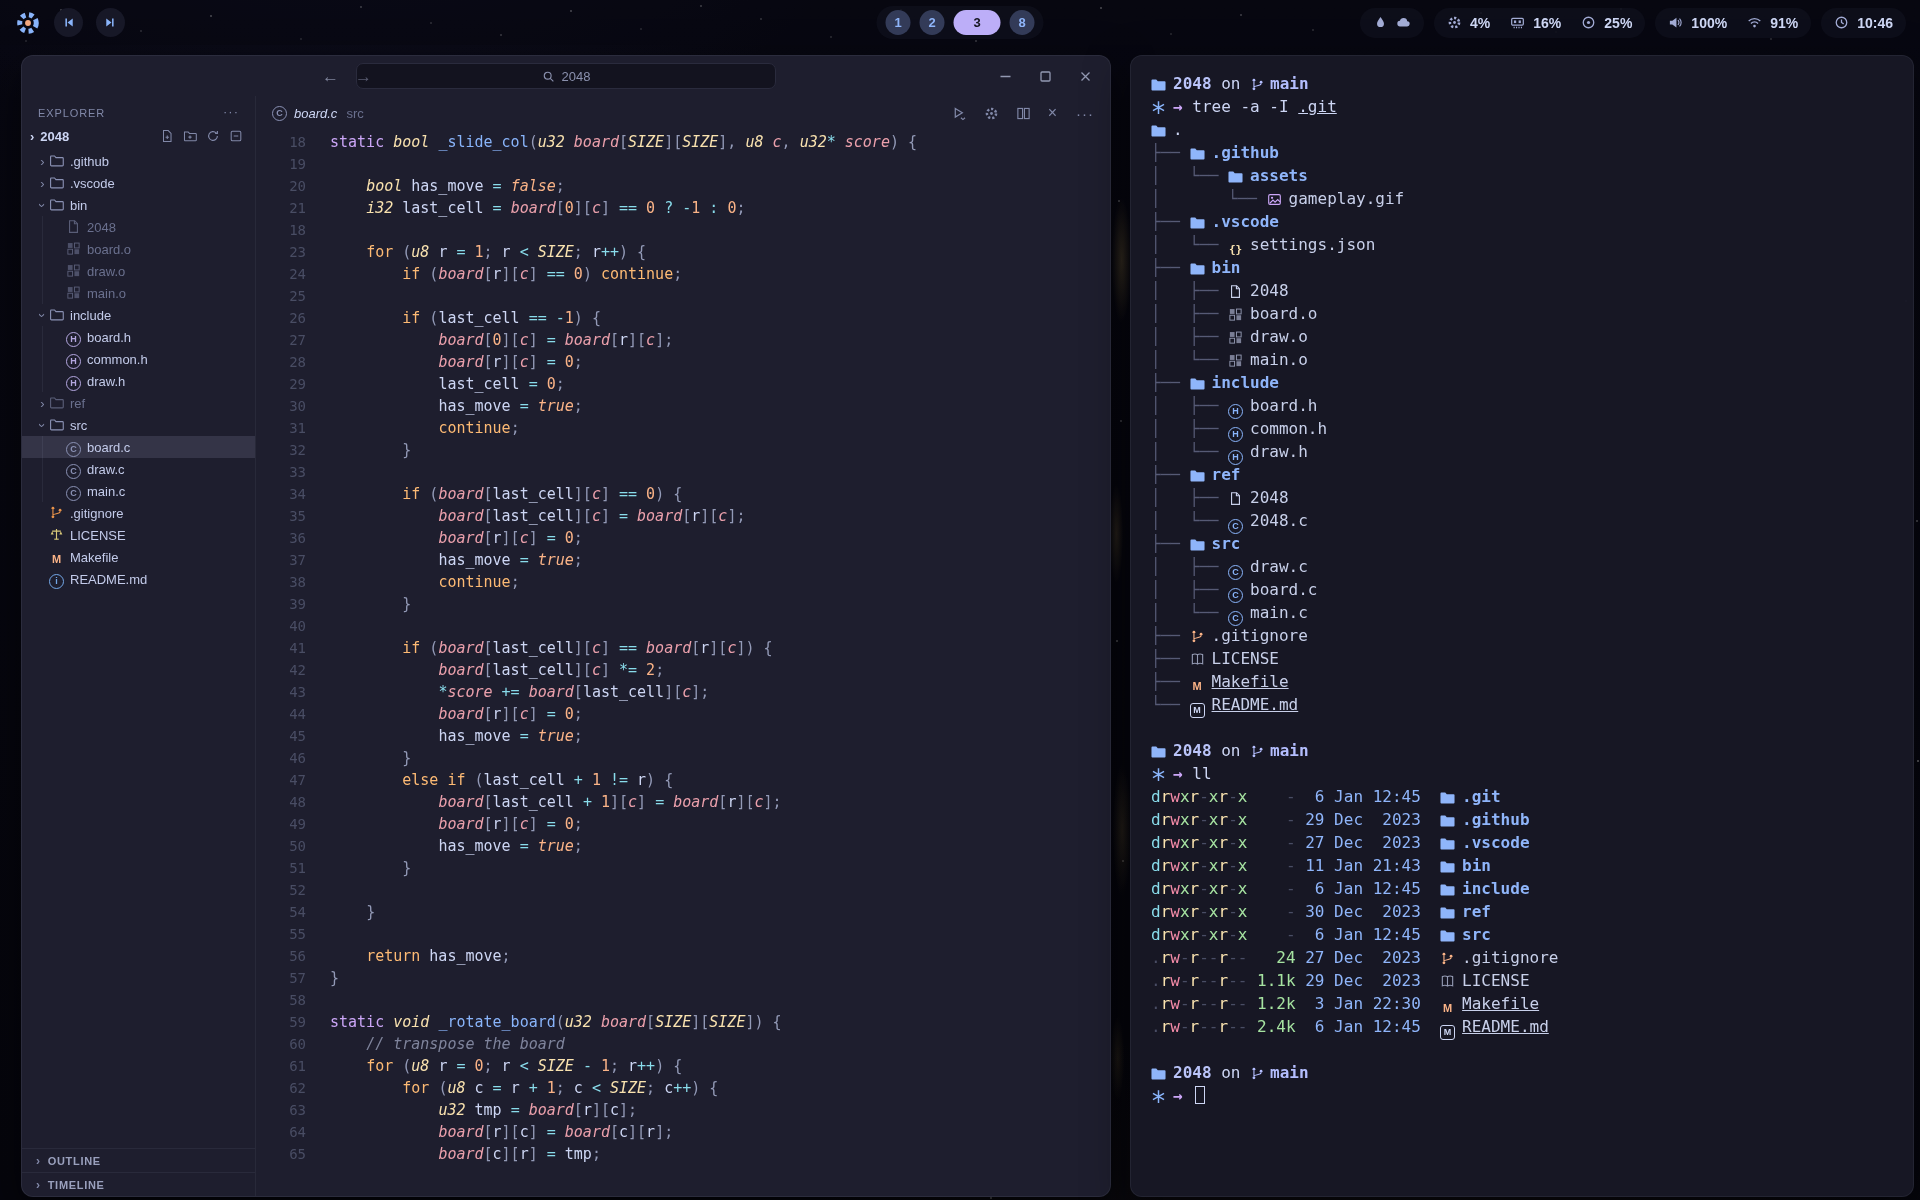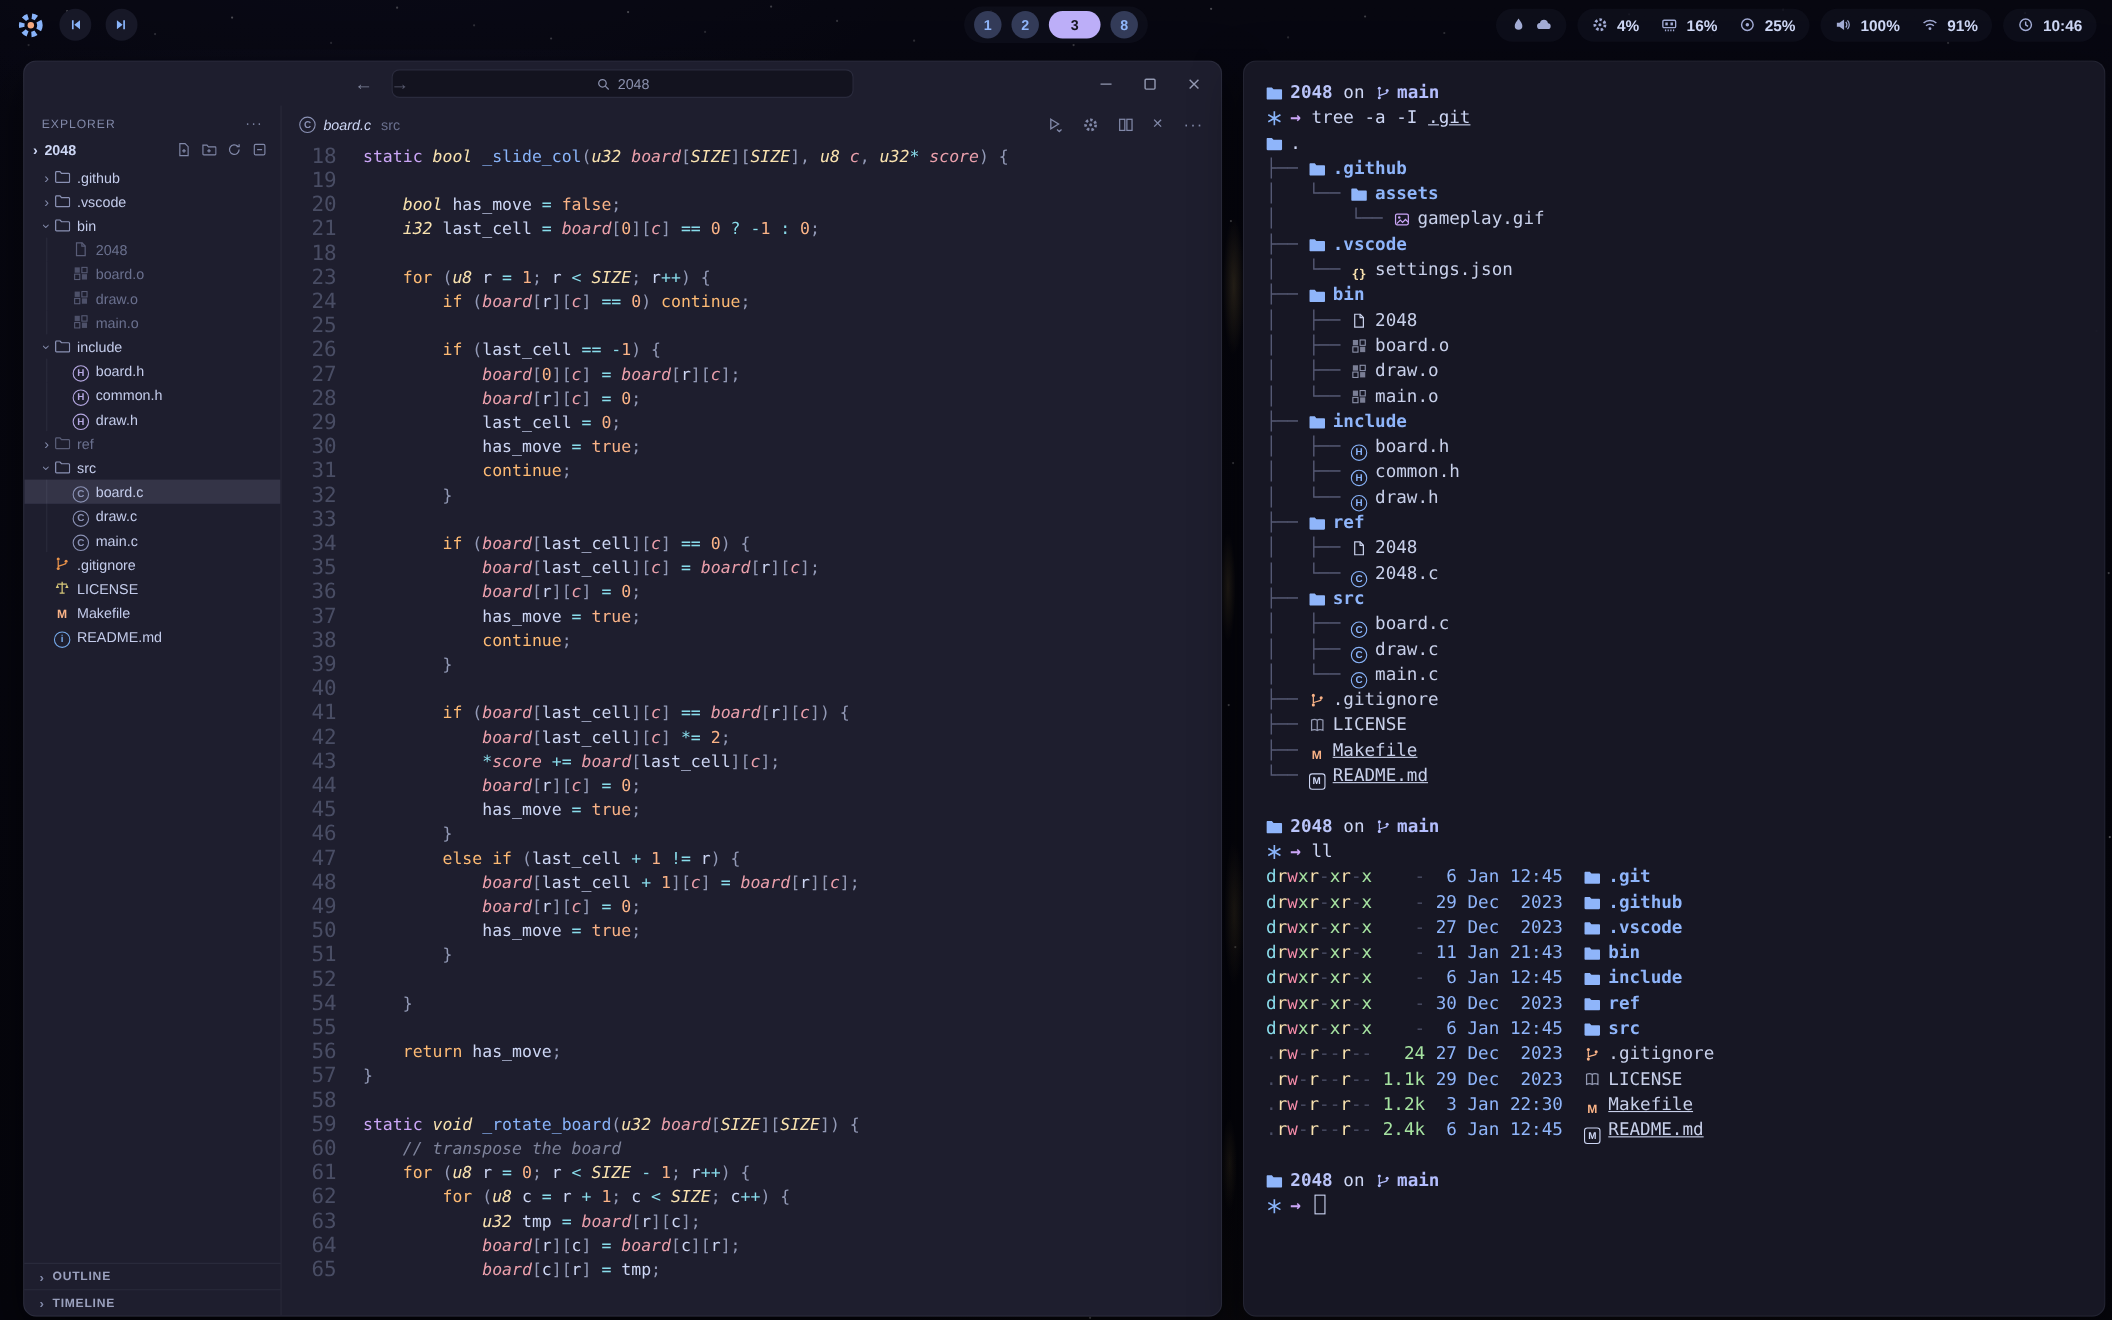--- a/index.html
+++ b/index.html
@@ -84,28 +84,28 @@
   .editor{flex:1;display:flex;flex-direction:column;min-width:0}
   .tabbar{height:34px;display:flex;align-items:center;padding:0 16px;flex:0 0 auto}
   .tab-title{display:flex;align-items:center;font-size:13px;color:#cdd6f4;font-style:italic}
   .tab-path{color:#6a708e;margin-left:9px;font-style:normal}
   .tab-actions{margin-left:auto;display:flex;align-items:center;gap:17px;color:#8188a8}
   .tab-actions svg{width:15px;height:15px}
   .tab-actions .xmark{font-size:16px;line-height:1}
   .tab-actions .more{font-size:15px;letter-spacing:1px;margin-left:2px}
   .codewrap{flex:1;overflow:hidden;font-family:"DejaVu Sans Mono",monospace;font-size:15px;line-height:22px;padding-top:1px}
   .crow{display:flex;height:22px;white-space:pre}
-  .lnum{width:74px;text-align:right;padding-right:24px;color:#494d64;flex:0 0 auto;font-size:19px}
+  .lnum{width:74px;text-align:right;padding-right:24px;color:#494d64;flex:0 0 auto;font-size:14px}
   .ctext{white-space:pre}
   .tk-k{color:#fdba74}.tk-ki{color:#cba6f7;}
   .tk-t{color:#f9e2af;font-style:italic}.tk-m{color:#f9e2af;font-style:italic}
   .tk-f{color:#89b4fa}.tk-p{color:#eba0ac;font-style:italic}
   .tk-v{color:#cdd6f4}.tk-n{color:#fab387}.tk-o{color:#89dceb}
   .tk-u{color:#939ab7}.tk-c{color:#7f849c;font-style:italic}
-  .tk-b{color:#fab387;}.tk-w{color:#cdd6f4}
+  .tk-b{color:#fab387;font-style:italic}.tk-w{color:#cdd6f4}
   
   .term{position:absolute;left:1130px;top:55px;width:784px;height:1142px;background:rgba(24,24,37,.97);border-radius:12px;
     border:1px solid rgba(205,214,244,.07);box-shadow:0 16px 44px rgba(0,0,0,.5);padding:16px 20px;
     font-family:"DejaVu Sans Mono",monospace;font-size:16px;line-height:23px;color:#cdd6f4;overflow:hidden}
   .tl{white-space:pre;height:23px}
   .pdir{color:#bac4f9;font-weight:700}
   .pon{color:#cdd6f4}
   .pbr{color:#b4befe;font-weight:700}
   .parrow{color:#cba6f7;font-weight:700}
   .cmd{color:#cdd6f4}
@@ -580,22 +580,22 @@
         <path fill="currentColor" d="M1.5 2.6h4.1l1.6 1.8h7.3c.6 0 1 .4 1 1v8c0 .6-.4 1-1 1h-13c-.6 0-1-.4-1-1V3.6c0-.6.4-1 1-1z"></path>
       </svg><span class="tdir">ref</span></div>
     <div class="tl"><span class="tpre">│   ├── </span><svg class="svgi ic-file" viewBox="0 0 16 16">
         <path fill="none" stroke="currentColor" stroke-width="1.2" d="M3.8 1.8h5.4l3 3.2v9.2H3.8z"></path>
         <path fill="none" stroke="currentColor" stroke-width="1.2" d="M9 1.8V5h3.2"></path>
       </svg><span class="tfile">2048</span></div>
     <div class="tl"><span class="tpre">│   └── </span><span class="gly circle ic-cfile">C</span><span class="tfile">2048.c</span></div>
     <div class="tl"><span class="tpre">├── </span><svg class="svgi ic-folder" viewBox="0 0 16 16">
         <path fill="currentColor" d="M1.5 2.6h4.1l1.6 1.8h7.3c.6 0 1 .4 1 1v8c0 .6-.4 1-1 1h-13c-.6 0-1-.4-1-1V3.6c0-.6.4-1 1-1z"></path>
       </svg><span class="tdir">src</span></div>
+    <div class="tl"><span class="tpre">│   ├── </span><span class="gly circle ic-cfile">C</span><span class="tfile">draw.c</span></div>
     <div class="tl"><span class="tpre">│   ├── </span><span class="gly circle ic-cfile">C</span><span class="tfile">board.c</span></div>
-    <div class="tl"><span class="tpre">│   ├── </span><span class="gly circle ic-cfile">C</span><span class="tfile">draw.c</span></div>
     <div class="tl"><span class="tpre">│   └── </span><span class="gly circle ic-cfile">C</span><span class="tfile">main.c</span></div>
     <div class="tl"><span class="tpre">├── </span><svg class="svgi ic-git" viewBox="0 0 16 16">
         <circle cx="4.2" cy="3.4" r="1.5" fill="currentColor"></circle>
         <circle cx="4.2" cy="12.6" r="1.5" fill="currentColor"></circle>
         <circle cx="11.8" cy="5.6" r="1.5" fill="currentColor"></circle>
         <path d="M4.2 4.9v6.2M11.8 7.1c0 2.6-7.6 1.8-7.6 4" fill="none" stroke="currentColor" stroke-width="1.2"></path>
       </svg><span class="tfile">.gitignore</span></div>
     <div class="tl"><span class="tpre">├── </span><svg class="svgi ic-book" viewBox="0 0 16 16">
         <path d="M2.5 2.8c2-.9 3.9-.9 5.5.2 1.6-1.1 3.5-1.1 5.5-.2v9.8c-2-.9-3.9-.9-5.5.2-1.6-1.1-3.5-1.1-5.5-.2z" fill="none" stroke="currentColor" stroke-width="1.2"></path>
         <path d="M8 3v9.8" stroke="currentColor" stroke-width="1.2"></path>

